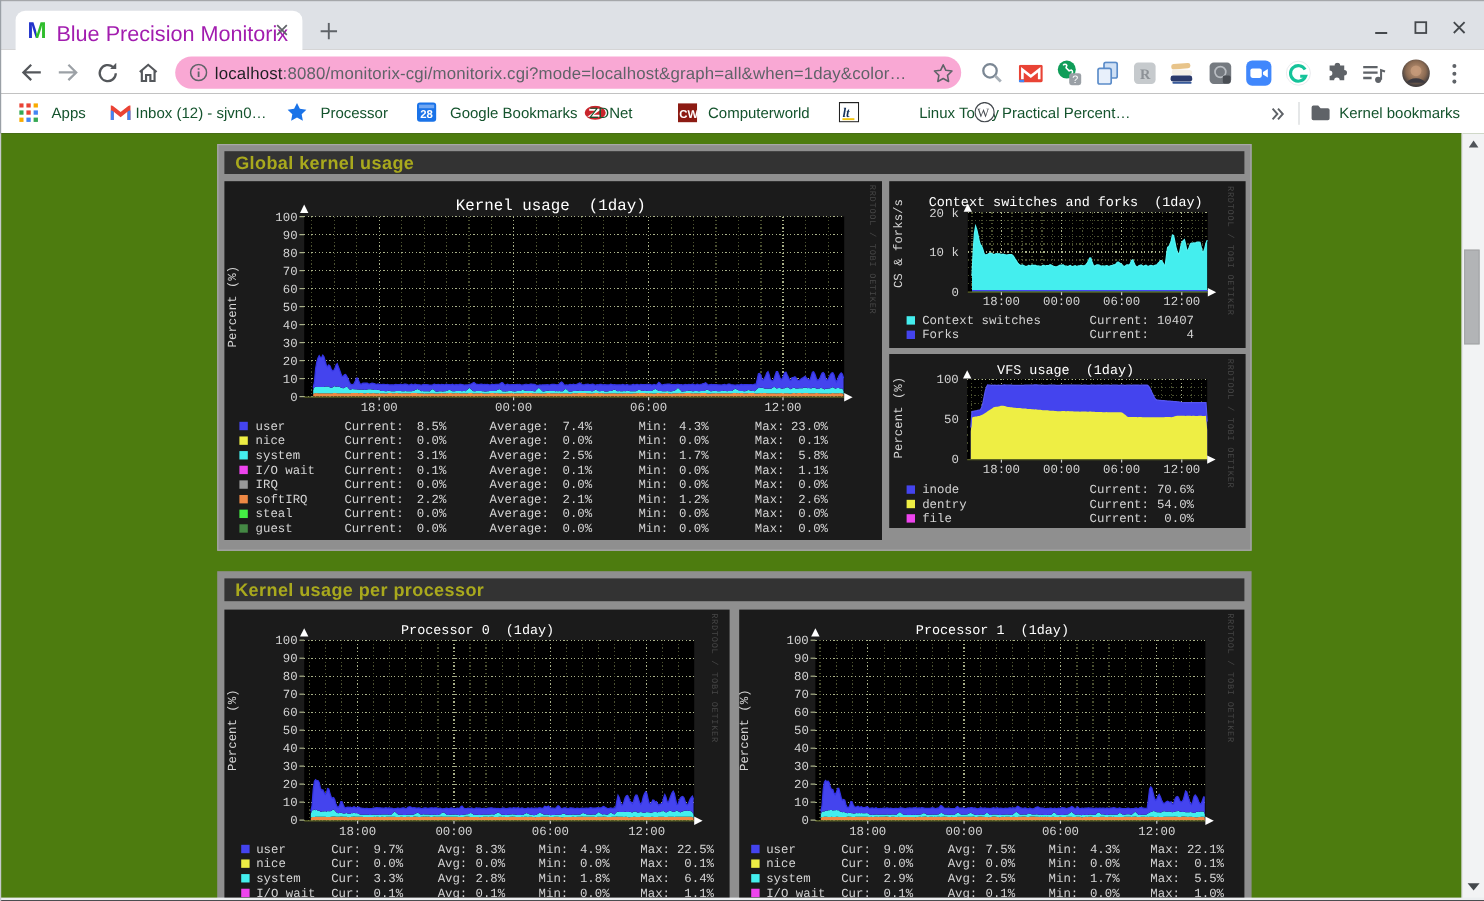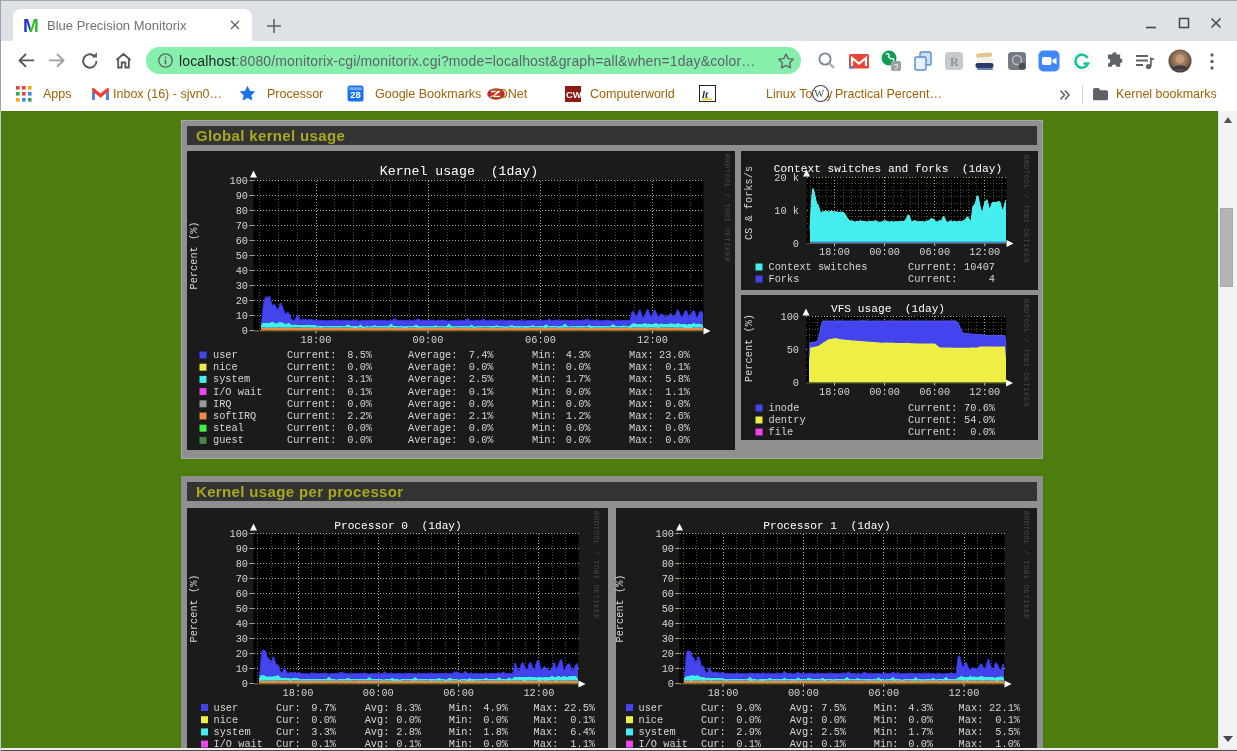--- a/index.html
+++ b/index.html
@@ -4,31 +4,31 @@
 <style>
 * { margin:0; padding:0; box-sizing:border-box; }
 html,body { width:1237px; height:751px; overflow:hidden; background:#000;
   font-family:"Liberation Sans", sans-serif; }
 #win { position:relative; width:1237px; height:751px; }
 
 #tabstrip { position:absolute; left:0; top:0; width:1237px; height:41px;
   background:#dee1e6; border-top:1px solid #a5a7aa; }
 #tab { position:absolute; left:13px; top:8px; width:239px; height:33px;
   background:#fff; border-radius:8px 8px 0 0; }
-#tabtitle { position:absolute; left:34px; top:8.5px; font-size:13px; color:#737373; }
+#tabtitle { position:absolute; left:34px; top:8.5px; font-size:18px; color:#a21caf; }
 
 #toolbar { position:absolute; left:0; top:41px; width:1237px; height:37px; background:#fff; }
 #pill { position:absolute; left:146px; top:6px; width:655px; height:27px;
-  background:#86efac; border-radius:14px; }
+  background:#f9a8d4; border-radius:14px; }
 #urltext { position:absolute; left:33px; top:5.5px; font-size:14px; letter-spacing:0.14px; color:#5f6368; white-space:nowrap;
   width:590px; overflow:hidden; }
 #urltext b { color:#1e2023; font-weight:normal; }
 
 #bookmarks { position:absolute; left:0; top:78px; width:1237px; height:33px; background:#fff; }
-.bm { position:absolute; top:9px; font-size:12.5px; color:#a16207; white-space:nowrap; }
+.bm { position:absolute; top:9px; font-size:12.5px; color:#14532d; white-space:nowrap; }
 
 #content { position:absolute; left:0; top:111px; width:1237px; height:640px; background:#4d7c0f; }
 #content svg text { white-space:pre; }
 
 #sb { position:absolute; left:1218px; top:0; width:19px; height:640px; background:#f2f3f4;
   border-left:1px solid #e0e2e4; }
 #sbthumb { position:absolute; left:1px; top:97px; width:13px; height:79px; background:#b2b4b6;
   border:1px solid #a5a7a9;}
 #bottomline { position:absolute; left:0; top:747.5px; width:1237px; height:2.5px; background:#eceef0; border-bottom:1px solid #4a4d50; box-sizing:content-box; }
 </style>
@@ -175,21 +175,21 @@
           <rect x="6" y="12" width="3.6" height="3.6" fill="#4285f4"></rect>
           <rect x="12" y="12" width="3.6" height="3.6" fill="#34a853"></rect>
     </g>
   </svg>
   <span class="bm" style="left:43px">Apps</span>
   <svg width="17" height="13" style="position:absolute;left:92px;top:10px">
     <path d="M1.5 12 V1.5 L8.5 7 L15.5 1.5 V12" stroke="#ea4335" stroke-width="2.6" fill="none"></path>
     <path d="M1.5 12 V4 M15.5 12 V4" stroke="#4285f4" stroke-width="2.6" fill="none"></path>
     <path d="M1.5 2.5 L8.5 8 L15.5 2.5" stroke="#ea4335" stroke-width="2.6" fill="none"></path>
   </svg>
-  <span class="bm" style="left:113px">Inbox (16) - sjvn0…</span>
+  <span class="bm" style="left:113px">Inbox (12) - sjvn0…</span>
   <svg width="17" height="17" style="position:absolute;left:239px;top:7px">
     <path d="M8.5 0.8 L10.9 5.7 L16.3 6.4 L12.4 10.2 L13.4 15.6 L8.5 13 L3.6 15.6 L4.6 10.2 L0.7 6.4 L6.1 5.7 Z" fill="#1a73e8"></path>
   </svg>
   <span class="bm" style="left:267px">Processor</span>
   <svg width="17" height="17" style="position:absolute;left:347px;top:7px">
     <rect x="0.5" y="0.5" width="16" height="16" rx="2.5" fill="#1a73e8"></rect>
     <rect x="2.2" y="2.2" width="12.6" height="3" fill="#71a7f2"></rect>
     <text x="3.2" y="13.2" font-size="9.5" font-weight="bold" fill="#fff" font-family="Liberation Sans,sans-serif">28</text>
   </svg>
   <span class="bm" style="left:375px">Google Bookmarks</span>

